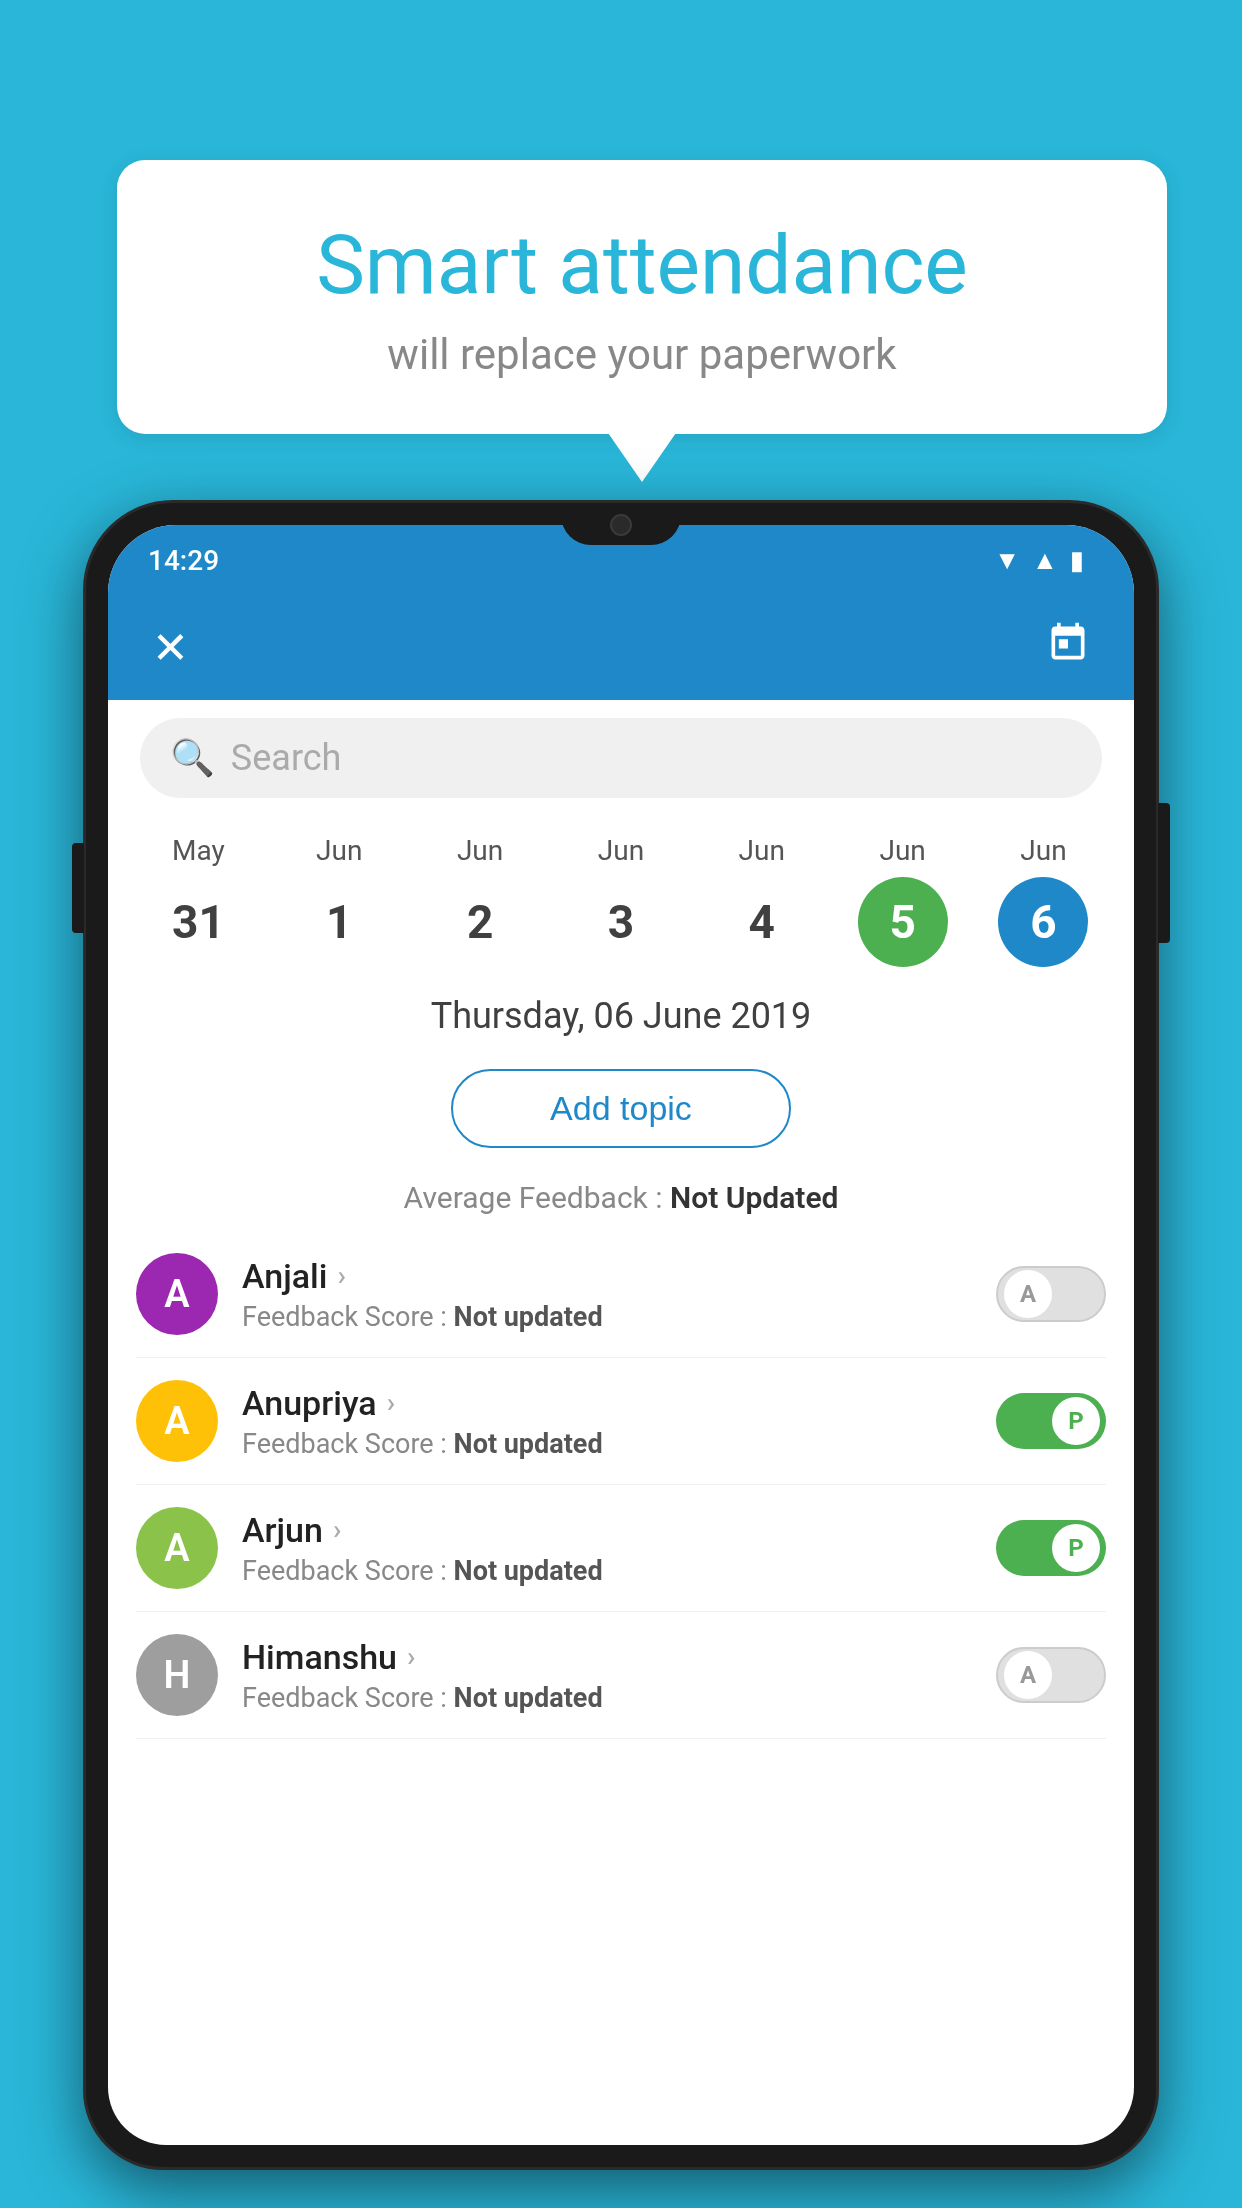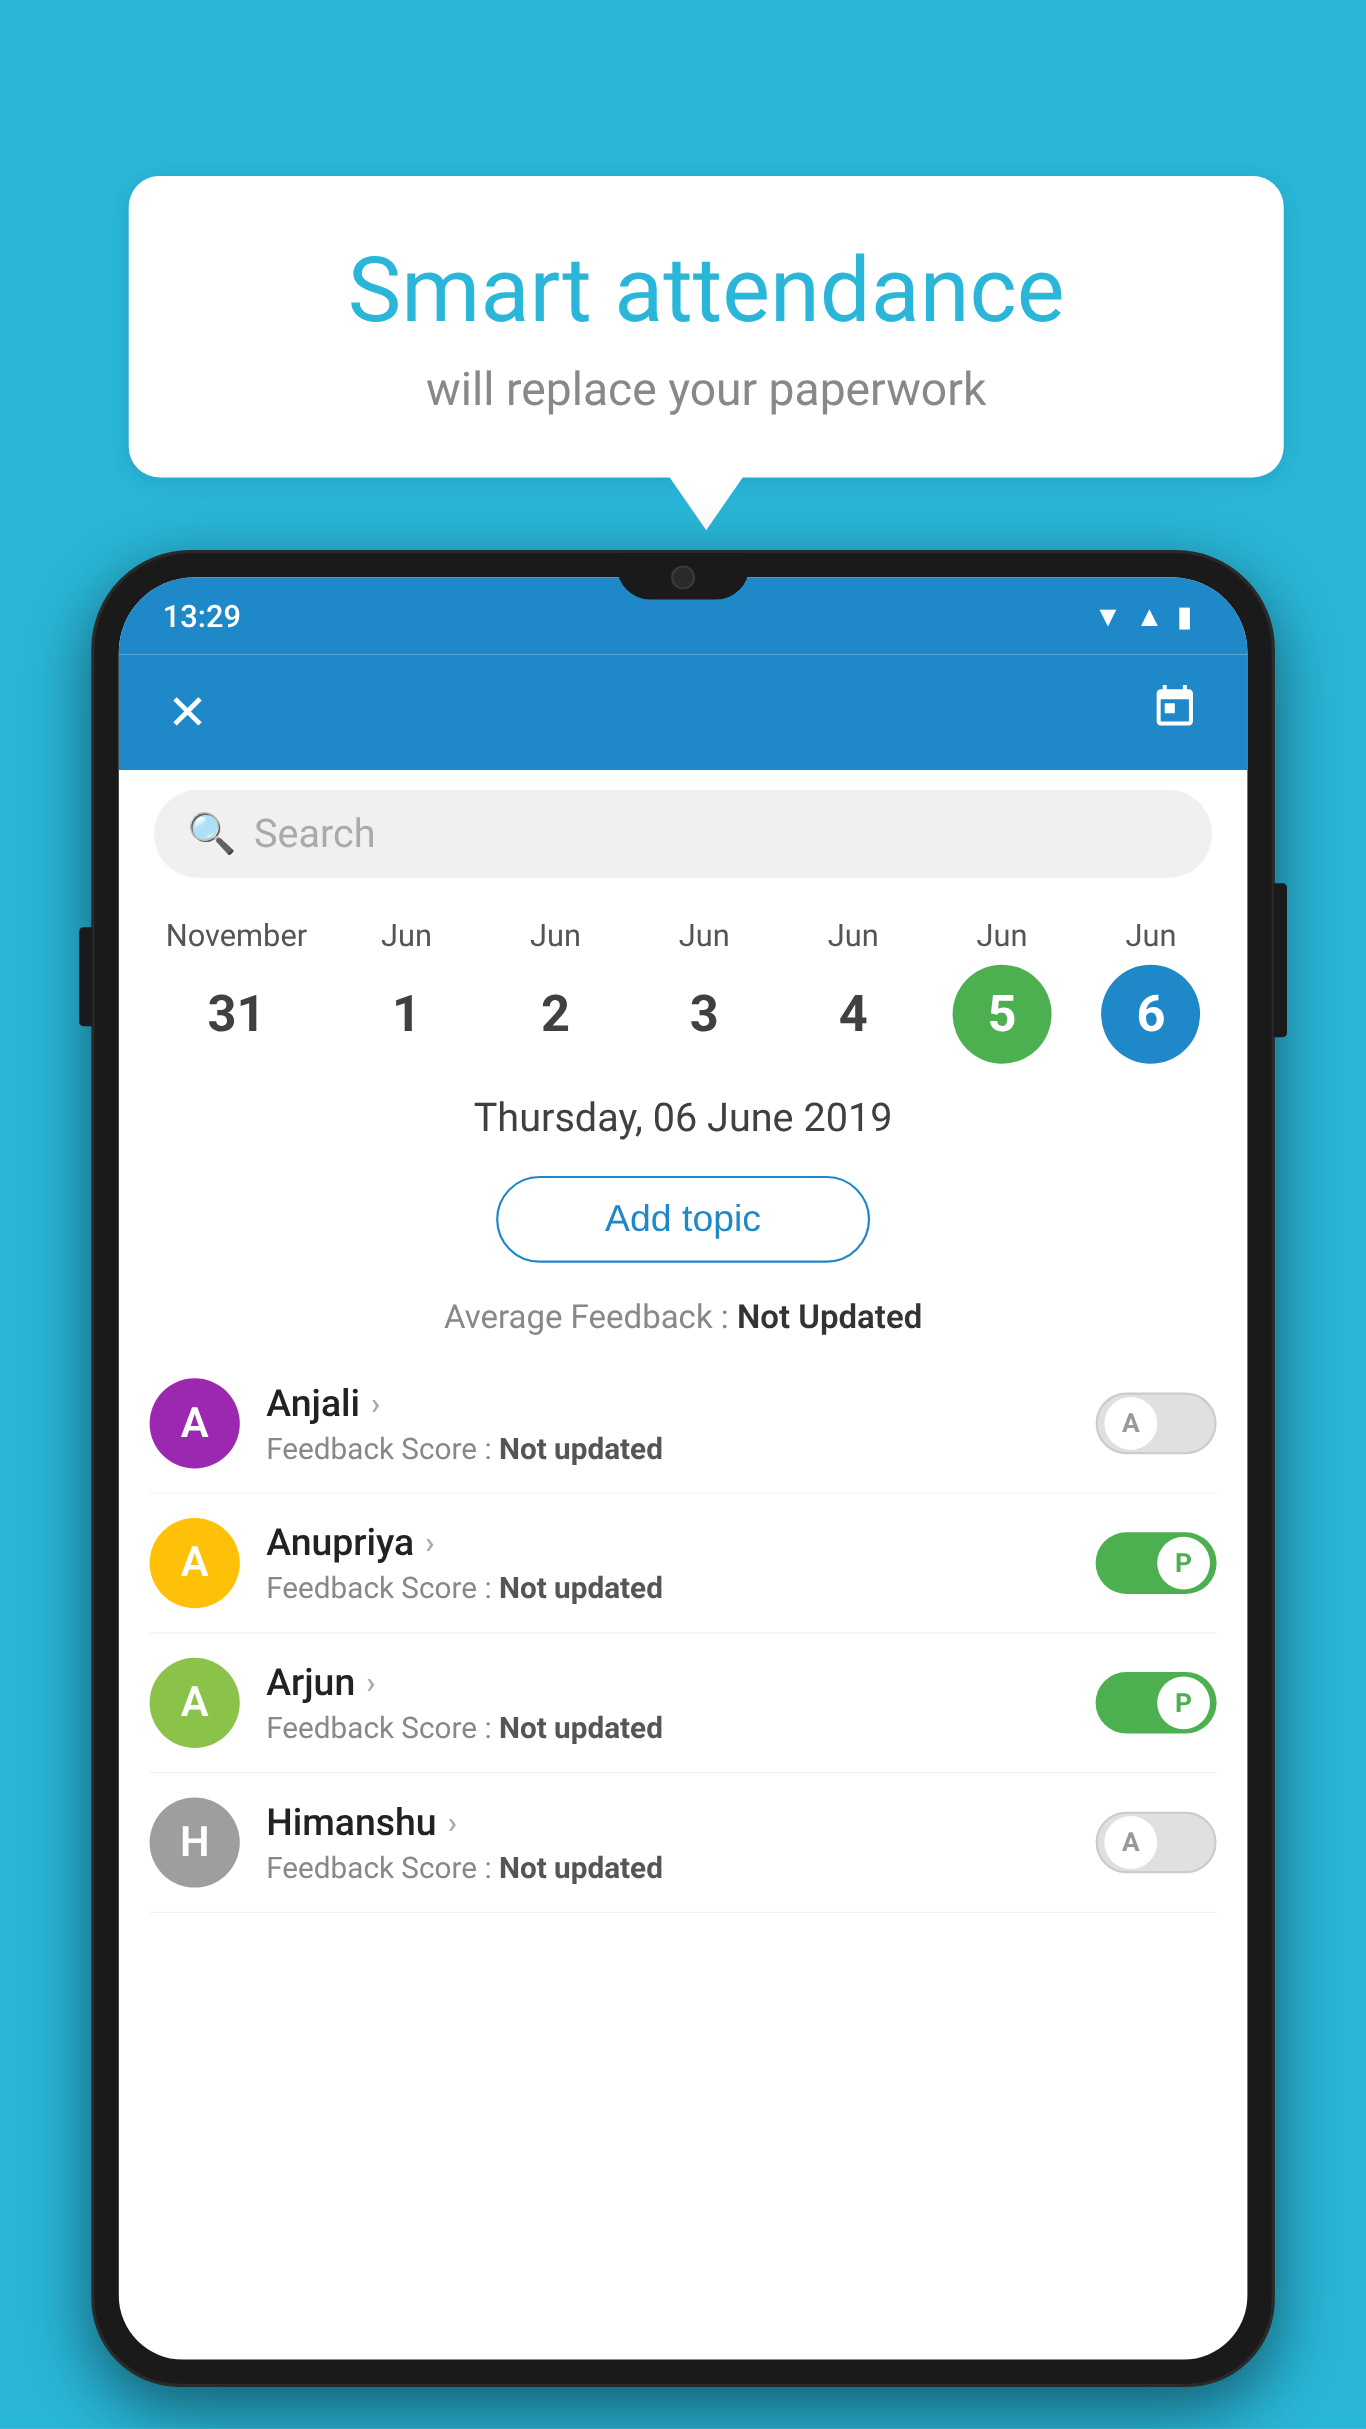--- a/index.html
+++ b/index.html
@@ -375,21 +375,21 @@
 <div class="phone-container">
   <div class="phone-outer">
 
     <div class="notch">
       <div class="notch-camera"></div>
     </div>
 
     <div class="phone-screen">
 
       <div class="status-bar">
-        <span class="status-time">13:29</span>
+        <span class="status-time">14:29</span>
         <div class="status-icons">
           <span style="color:white;font-size:26px;">▼</span>
           <span style="color:white;font-size:26px;">▲</span>
           <span style="color:white;font-size:26px;">▮</span>
         </div>
       </div>
 
       <div class="app-header">
         <span class="header-close">✕</span>
         <span class="header-calendar">
@@ -399,21 +399,21 @@
         </span>
       </div>
 
       <div class="search-bar">
         <span class="search-icon-inner">🔍</span>
         <span class="search-text">Search</span>
       </div>
 
       <div class="calendar-strip" id="calendar-strip">
       <div class="cal-day">
-            <div class="cal-month">November</div>
+            <div class="cal-month">May</div>
             <div class="cal-date">31</div>
           </div>
           <div class="cal-day">
             <div class="cal-month">Jun</div>
             <div class="cal-date">1</div>
           </div>
           <div class="cal-day">
             <div class="cal-month">Jun</div>
             <div class="cal-date">2</div>
           </div>

